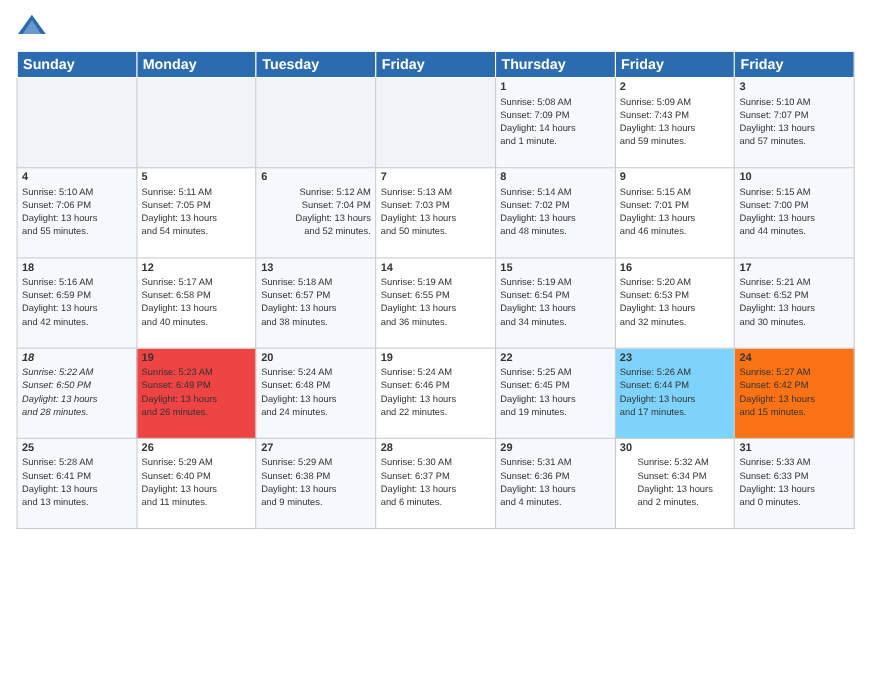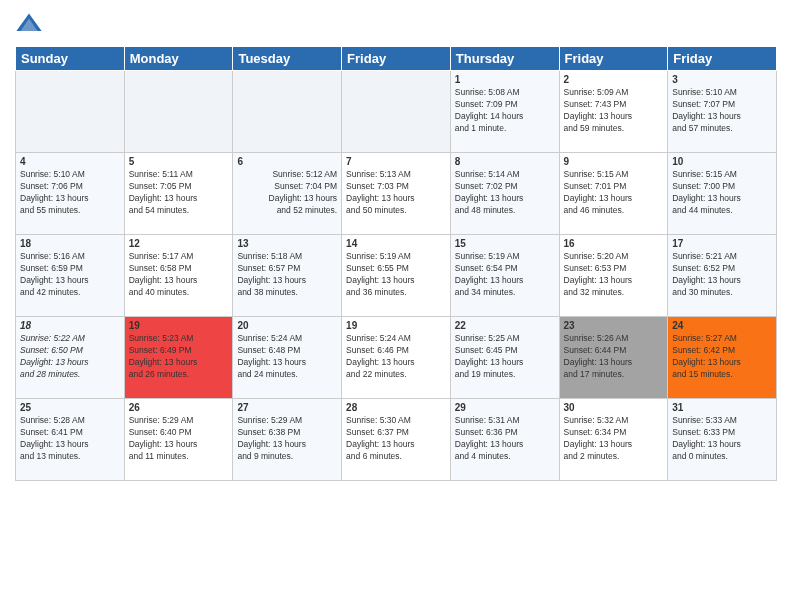--- a/index.html
+++ b/index.html
@@ -284,21 +284,21 @@
 Daylight: 13 hours
 and 22 minutes.</div>
           </td>
           <td style="background: rgb(245, 248, 252);">
             <span class="day-num">22</span>
             <div class="day-info" style="white-space: pre-line;">Sunrise: 5:25 AM
 Sunset: 6:45 PM
 Daylight: 13 hours
 and 19 minutes.</div>
           </td>
-          <td style="background: #a3a3a3;">
+          <td style="background: #7dd3fc;">
             <span class="day-num">23</span>
             <div class="day-info" style="white-space: pre-line;">Sunrise: 5:26 AM
 Sunset: 6:44 PM
 Daylight: 13 hours
 and 17 minutes.</div>
           </td>
           <td style="background: #f97316;">
             <span class="day-num">24</span>
             <div class="day-info" style="white-space: pre-line;">Sunrise: 5:27 AM
 Sunset: 6:42 PM
@@ -337,21 +337,21 @@
           </td>
           <td style="background: rgb(245, 248, 252);">
             <span class="day-num">29</span>
             <div class="day-info" style="white-space: pre-line;">Sunrise: 5:31 AM
 Sunset: 6:36 PM
 Daylight: 13 hours
 and 4 minutes.</div>
           </td>
           <td style="background: rgb(255, 255, 255);">
             <span class="day-num">30</span>
-            <div class="day-info" style="white-space: pre-line;">Sunrise: 5:32 AM
+            <div class="day-info" style="white-space: pre-line; margin-left: 16px;">Sunrise: 5:32 AM
 Sunset: 6:34 PM
 Daylight: 13 hours
 and 2 minutes.</div>
           </td>
           <td style="background: rgb(245, 248, 252);">
             <span class="day-num">31</span>
             <div class="day-info" style="white-space: pre-line;">Sunrise: 5:33 AM
 Sunset: 6:33 PM
 Daylight: 13 hours
 and 0 minutes.</div>

